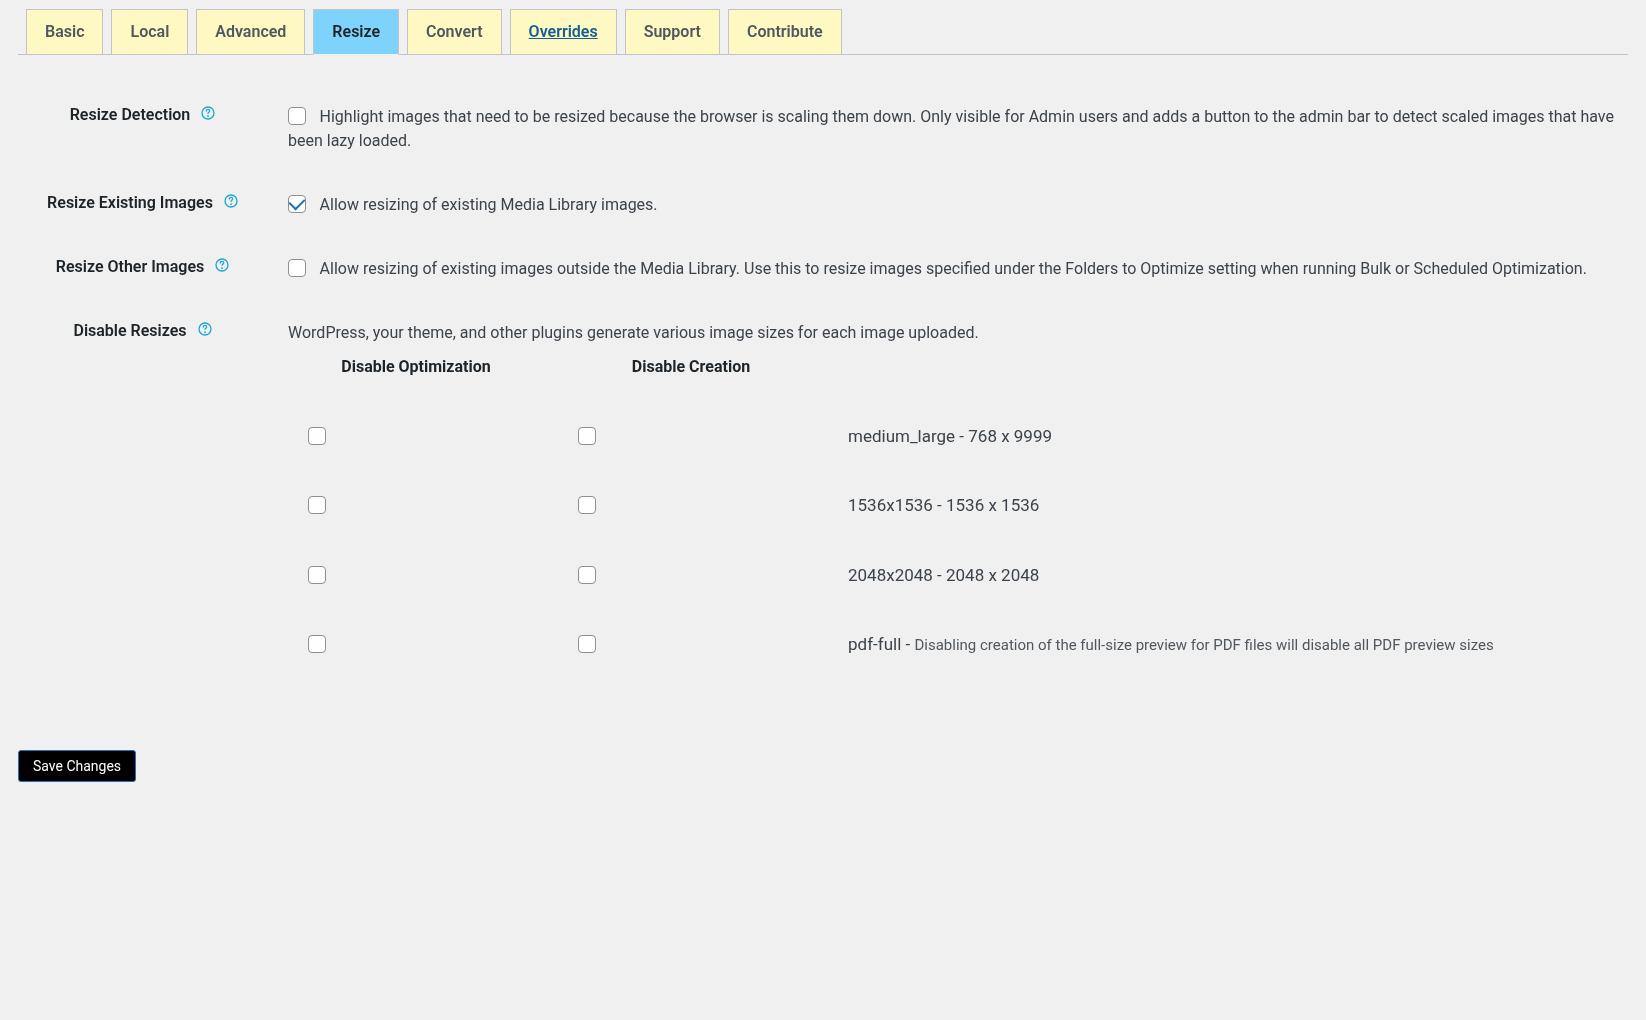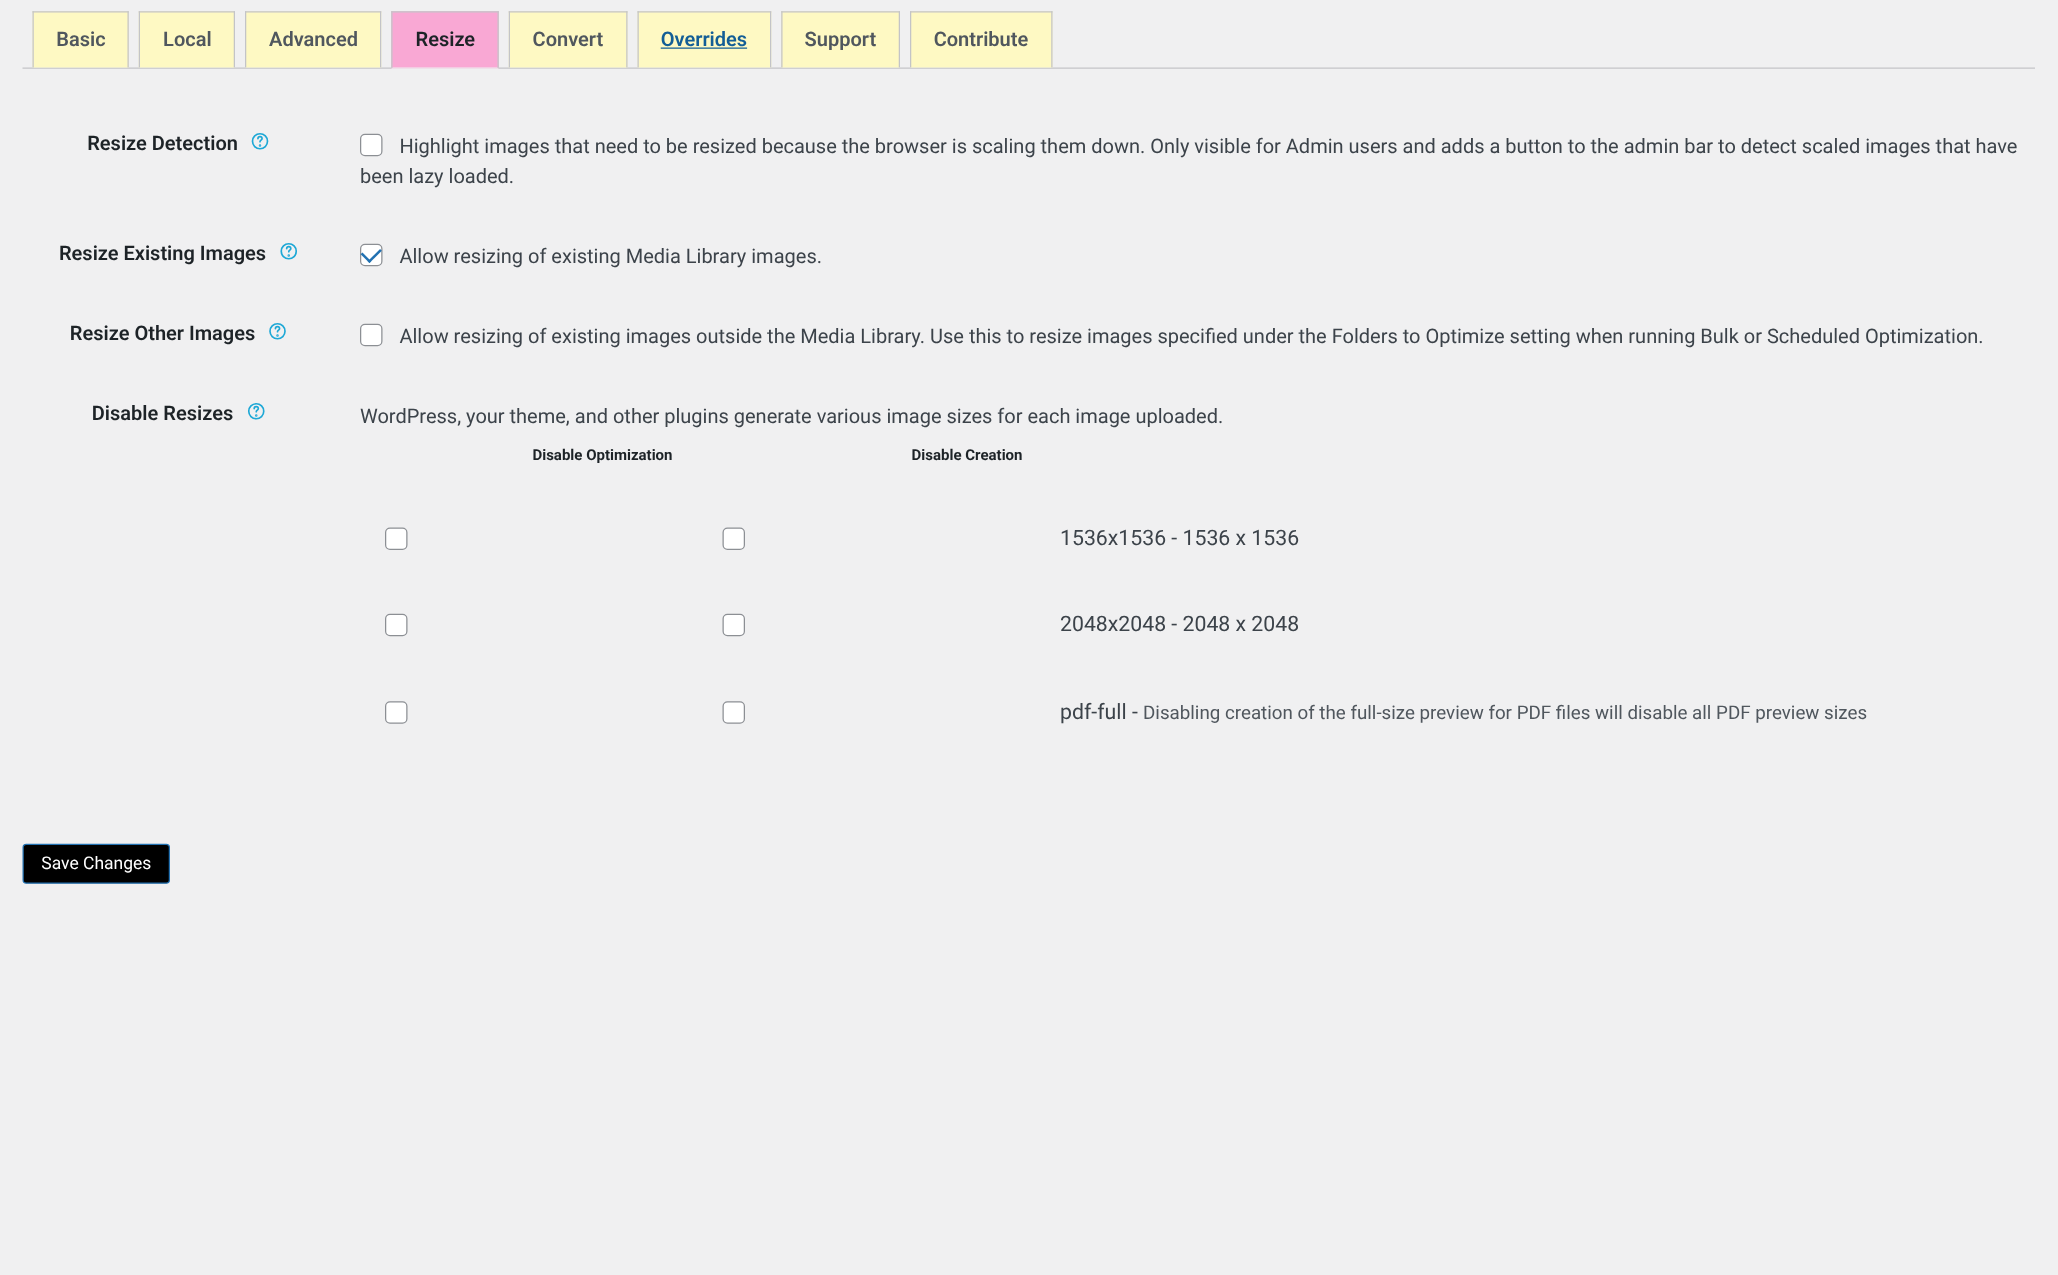--- a/index.html
+++ b/index.html
@@ -37,21 +37,21 @@
       background: #fef9c3;
       color: #50575e;
       text-decoration: none;
       white-space: nowrap;
       cursor: pointer;
     }
     .nav-tab:first-child {
       margin-left: 0.5em;
     }
     .nav-tab.active {
-      background: #f9a8d4;
+      background: #7dd3fc;
       border-bottom: 1px solid #f0f0f1;
       color: #1d2327;
       margin-bottom: -1px;
     }
     .nav-tab.overrides {
       color: #135e96;
       text-decoration: underline;
     }
     .nav-tab-wrapper::after {
       content: "";
@@ -143,23 +143,23 @@
     .sizes-intro {
       font-size: 16px;
       margin-bottom: 12px;
       color: #3c434a;
     }
     .sizes-table {
       width: 100%;
       border-collapse: collapse;
     }
     .sizes-table th {
-      text-align: right;
+      text-align: center;
       font-weight: 700;
-      font-size: 12px;
+      font-size: 16px;
       padding: 0 20px 24px 6px;
       color: #1d2327;
       width: auto;
       vertical-align: top;
     }
     .sizes-table th.col-opt { width: 270px; }
     .sizes-table th.col-create { width: 280px; }
     .sizes-table td {
       padding: 22px 20px 22px 20px;
       vertical-align: middle;
@@ -284,20 +284,25 @@
 
         <table class="sizes-table">
           <thead>
             <tr>
               <th class="col-opt">Disable Optimization</th>
               <th class="col-create">Disable Creation</th>
               <th></th>
             </tr>
           </thead>
           <tbody id="sizes-body">
+          <tr>
+                <td><input type="checkbox" class="big-checkbox" style=""></td>
+                <td><input type="checkbox" class="big-checkbox" style=""></td>
+                <td class="size-label">medium_large - 768 x 9999</td>
+              </tr>
               <tr>
                 <td><input type="checkbox" class="big-checkbox" style=""></td>
                 <td><input type="checkbox" class="big-checkbox" style=""></td>
                 <td class="size-label">1536x1536 - 1536 x 1536</td>
               </tr>
               <tr>
                 <td><input type="checkbox" class="big-checkbox" style=""></td>
                 <td><input type="checkbox" class="big-checkbox" style=""></td>
                 <td class="size-label">2048x2048 - 2048 x 2048</td>
               </tr>

